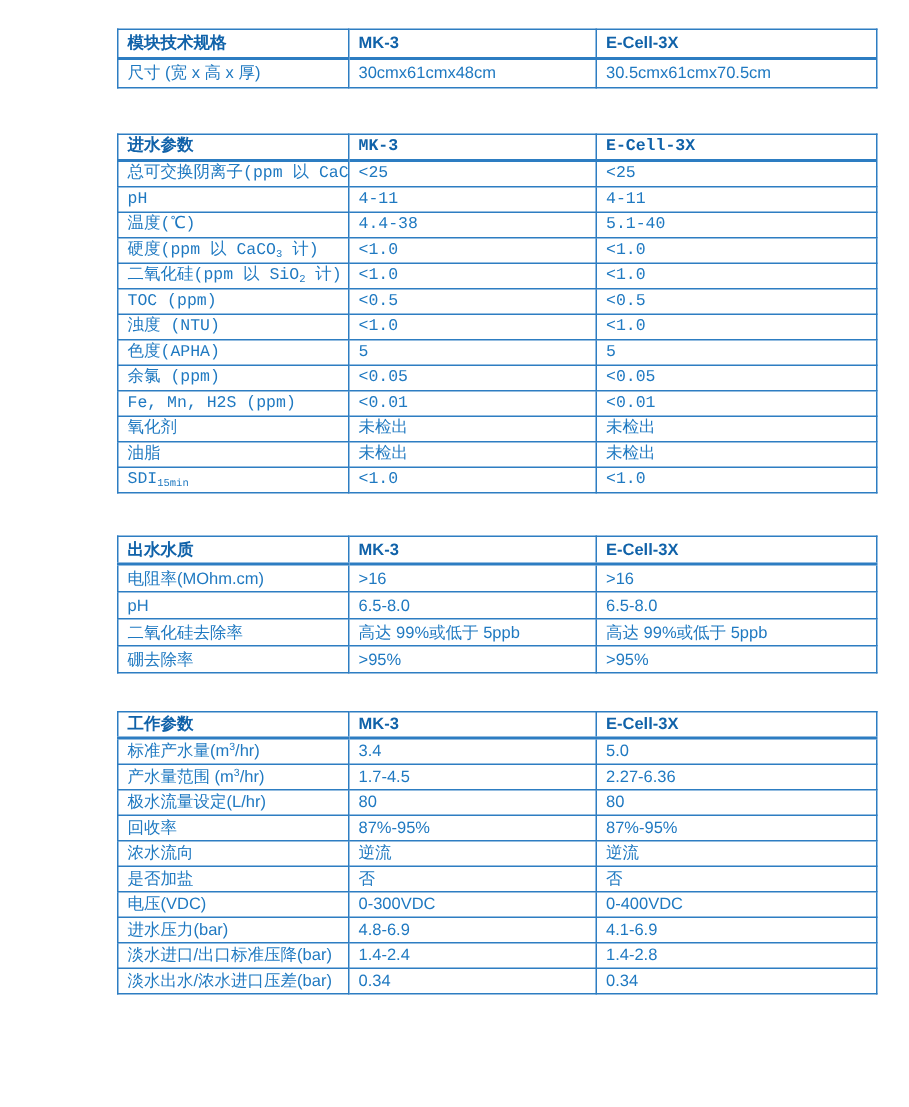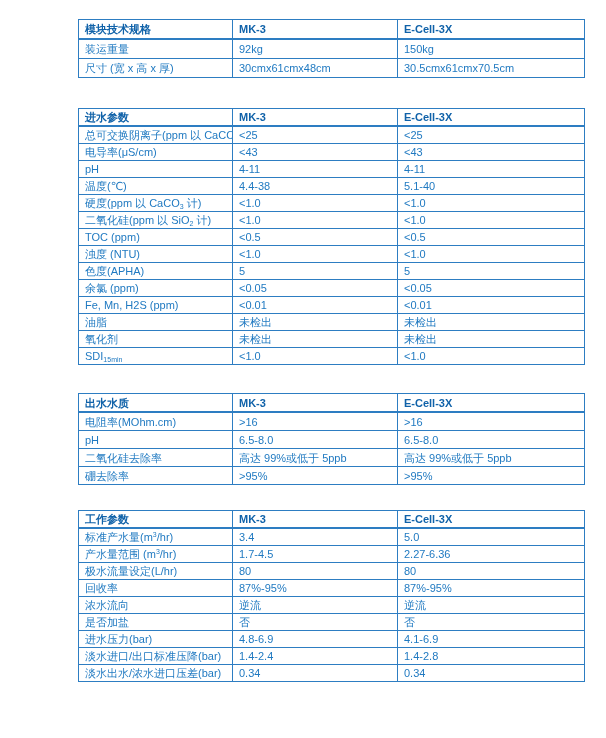--- a/index.html
+++ b/index.html
@@ -46,21 +46,21 @@
     border-bottom-width: 2px;
   }
   table.spec-table td {
     color: var(--cell-text);
   }
   sub { font-size: 7px; line-height: 0; vertical-align: -2px; }
   sup { font-size: 7px; line-height: 0; vertical-align: 4px; }
 
   
   #tbl-0 th, #tbl-0 td { padding-top: 2px; padding-bottom: 2px; }
-  #tbl-1 { margin-top: 30px; }
+  #tbl-1 { margin-top: 30px; font-family: Liberation Mono, monospace; }
   #tbl-1 th, #tbl-1 td { padding-top: 1px; padding-bottom: 1px; }
   #tbl-2 { margin-top: 28px; }
   #tbl-2 th, #tbl-2 td { padding-top: 1.5px; padding-bottom: 1.5px; }
   #tbl-3 { margin-top: 25px; }
   #tbl-3 th, #tbl-3 td { padding-top: 1px; padding-bottom: 1px; }
 
   col.c-label { width: 154px; }
   col.c-mk3   { width: 165px; }
   col.c-ecell { width: 187px; }
 </style>
@@ -77,25 +77,20 @@
     </colgroup>
     <thead>
       <tr>
           <th>模块技术规格</th>
           <th>MK-3</th>
           <th>E-Cell-3X</th>
         </tr>
     </thead>
     <tbody>
         <tr>
-          <td><span>装运重量</span></td>
-          <td><span>92kg</span></td>
-          <td><span>150kg</span></td>
-        </tr>
-        <tr>
           <td><span>尺寸 (宽 x 高 x 厚)</span></td>
           <td><span>30cmx61cmx48cm</span></td>
           <td><span>30.5cmx61cmx70.5cm</span></td>
         </tr>
       </tbody>
   </table>
 
   <table class="spec-table" id="tbl-1">
     <colgroup>
       <col class="c-label">
@@ -109,25 +104,20 @@
           <th>E-Cell-3X</th>
         </tr>
     </thead>
     <tbody>
         <tr>
           <td><span>总可交换阴离子(ppm 以 CaCO</span></td>
           <td><span>&lt;25</span></td>
           <td><span>&lt;25</span></td>
         </tr>
         <tr>
-          <td><span>电导率(μS/cm)</span></td>
-          <td><span>&lt;43</span></td>
-          <td><span>&lt;43</span></td>
-        </tr>
-        <tr>
           <td><span>pH</span></td>
           <td><span>4-11</span></td>
           <td><span>4-11</span></td>
         </tr>
         <tr>
           <td><span>温度(℃)</span></td>
           <td><span>4.4-38</span></td>
           <td><span>5.1-40</span></td>
         </tr>
         <tr>
@@ -159,26 +149,26 @@
           <td><span>余氯 (ppm)</span></td>
           <td><span>&lt;0.05</span></td>
           <td><span>&lt;0.05</span></td>
         </tr>
         <tr>
           <td><span>Fe, Mn, H2S (ppm)</span></td>
           <td><span>&lt;0.01</span></td>
           <td><span>&lt;0.01</span></td>
         </tr>
         <tr>
+          <td><span>氧化剂</span></td>
+          <td><span>未检出</span></td>
+          <td><span>未检出</span></td>
+        </tr>
+        <tr>
           <td><span>油脂</span></td>
-          <td><span>未检出</span></td>
-          <td><span>未检出</span></td>
-        </tr>
-        <tr>
-          <td><span>氧化剂</span></td>
           <td><span>未检出</span></td>
           <td><span>未检出</span></td>
         </tr>
         <tr>
           <td><span>SDI</span><sub>15min</sub></td>
           <td><span>&lt;1.0</span></td>
           <td><span>&lt;1.0</span></td>
         </tr>
       </tbody>
   </table>
@@ -258,20 +248,25 @@
           <td><span>浓水流向</span></td>
           <td><span>逆流</span></td>
           <td><span>逆流</span></td>
         </tr>
         <tr>
           <td><span>是否加盐</span></td>
           <td><span>否</span></td>
           <td><span>否</span></td>
         </tr>
         <tr>
+          <td><span>电压(VDC)</span></td>
+          <td><span>0-300VDC</span></td>
+          <td><span>0-400VDC</span></td>
+        </tr>
+        <tr>
           <td><span>进水压力(bar)</span></td>
           <td><span>4.8-6.9</span></td>
           <td><span>4.1-6.9</span></td>
         </tr>
         <tr>
           <td><span>淡水进口/出口标准压降(bar)</span></td>
           <td><span>1.4-2.4</span></td>
           <td><span>1.4-2.8</span></td>
         </tr>
         <tr>

